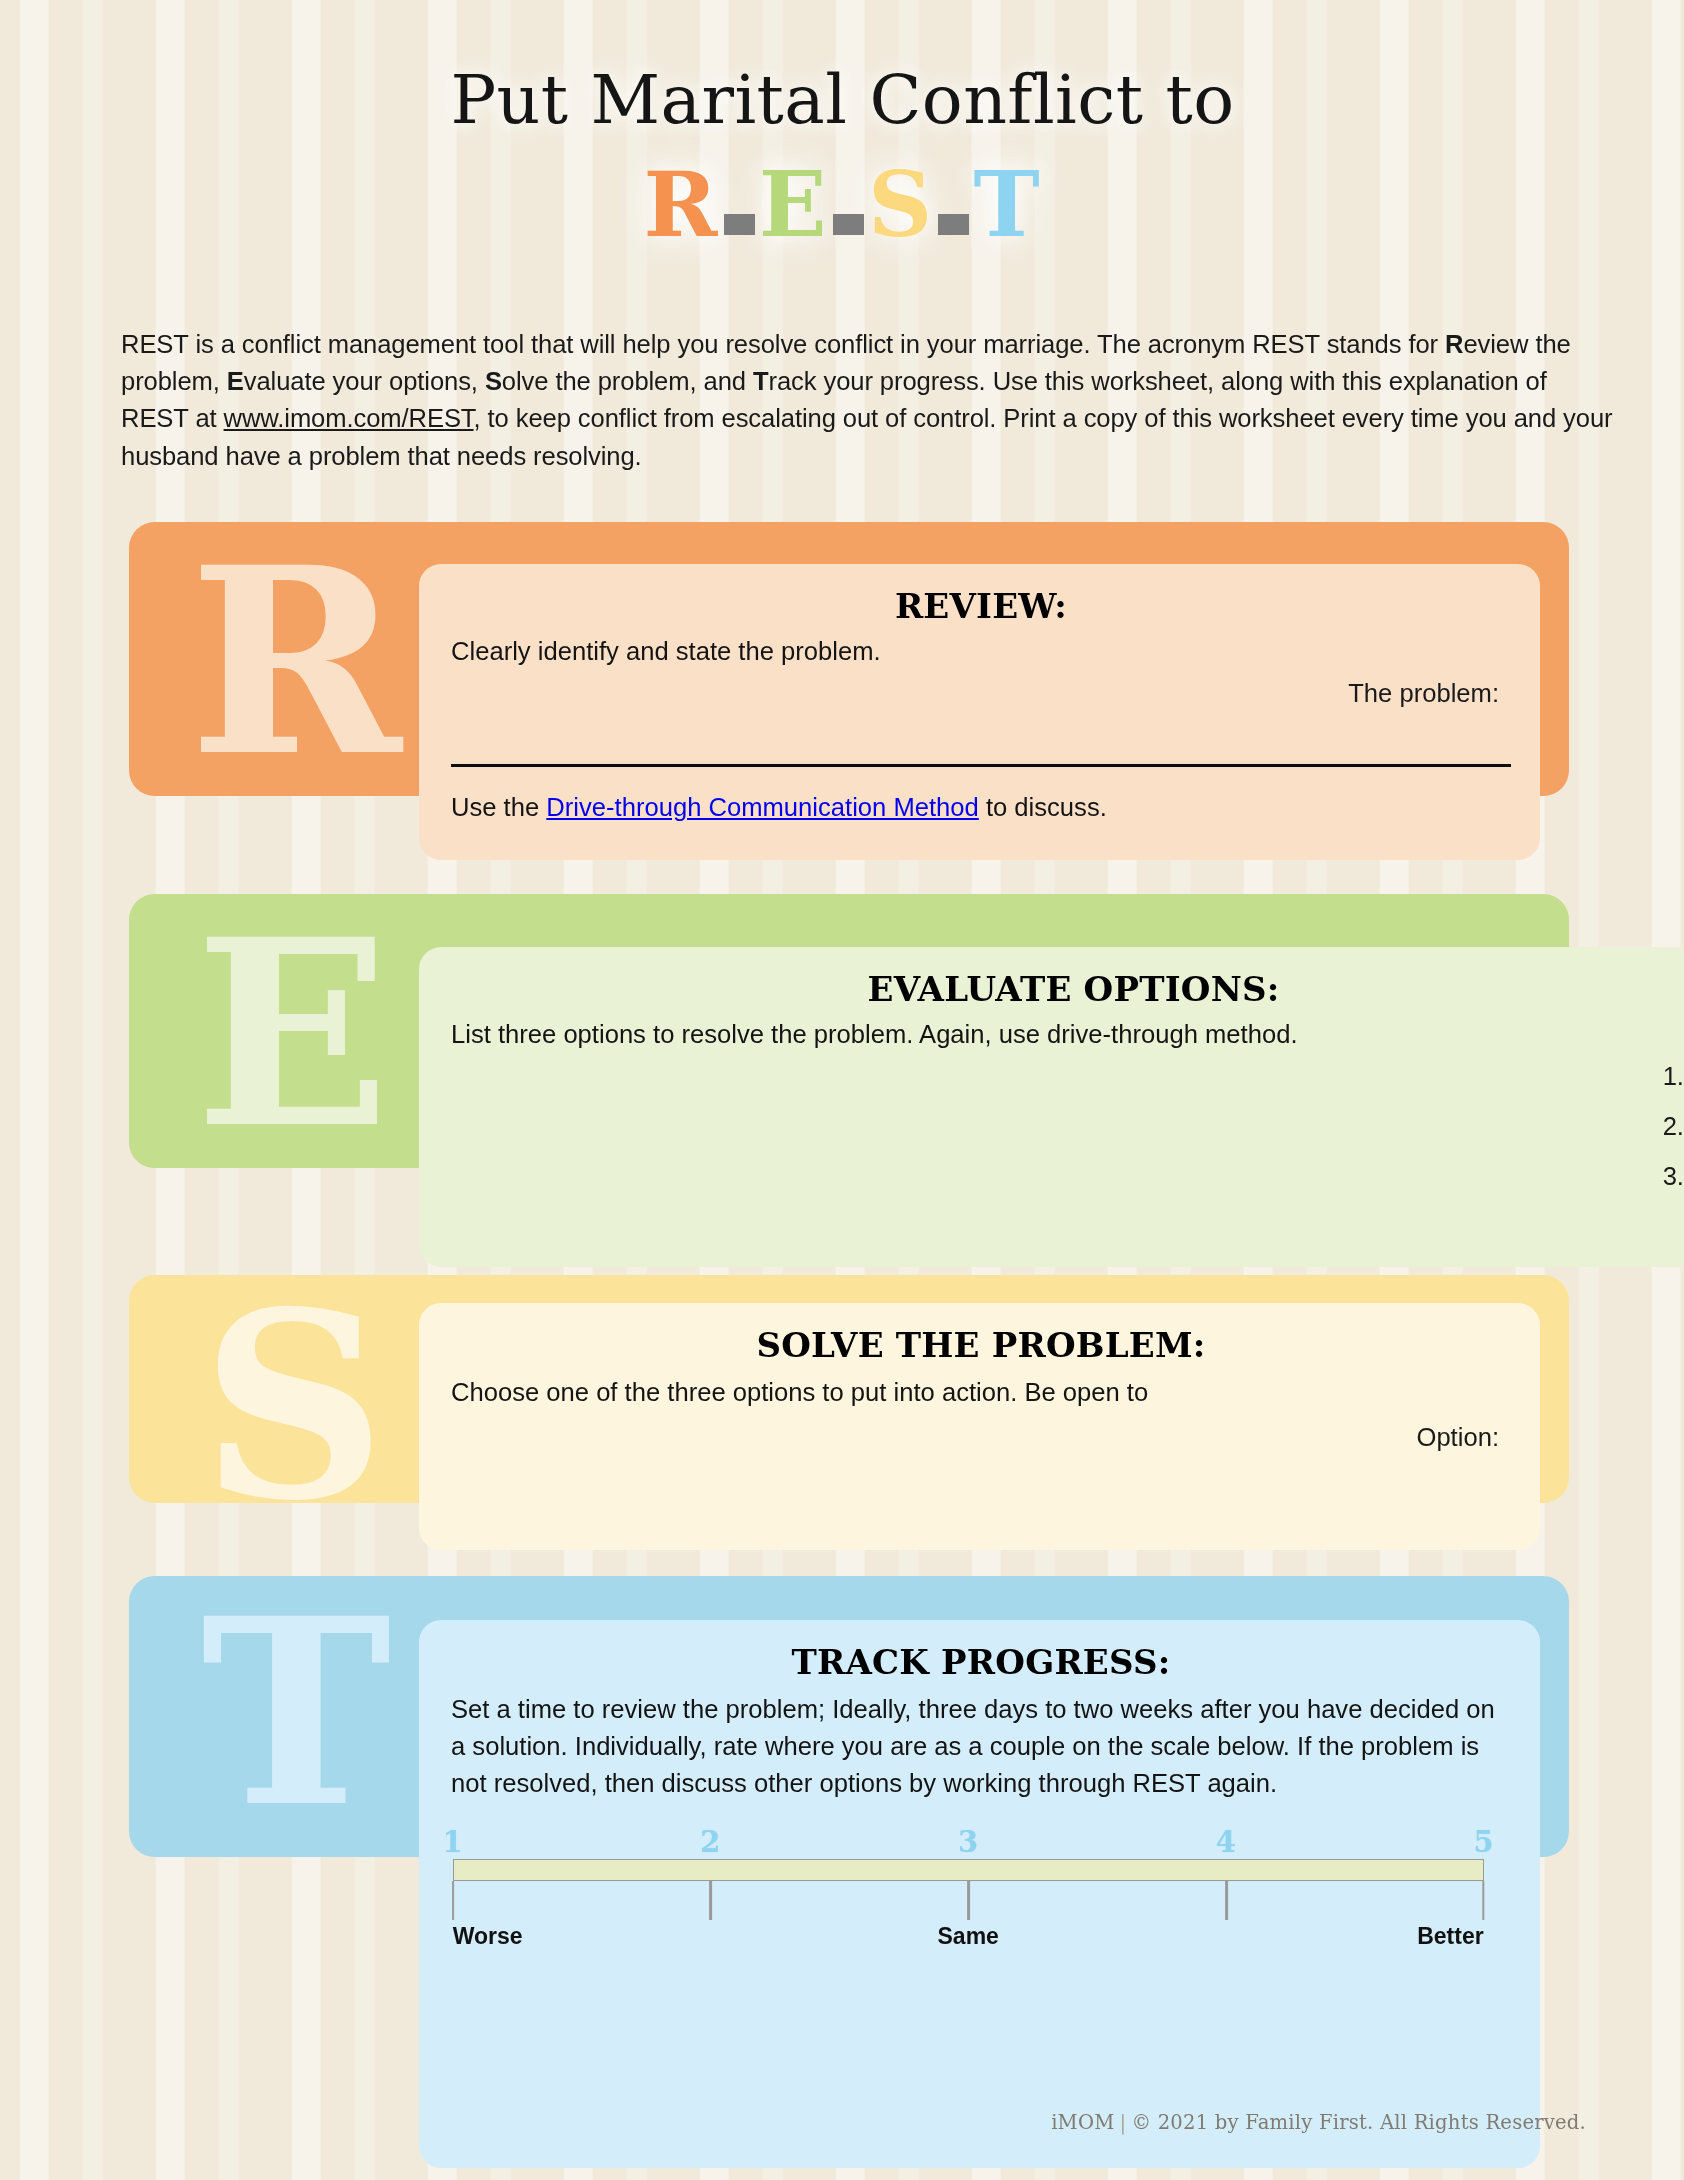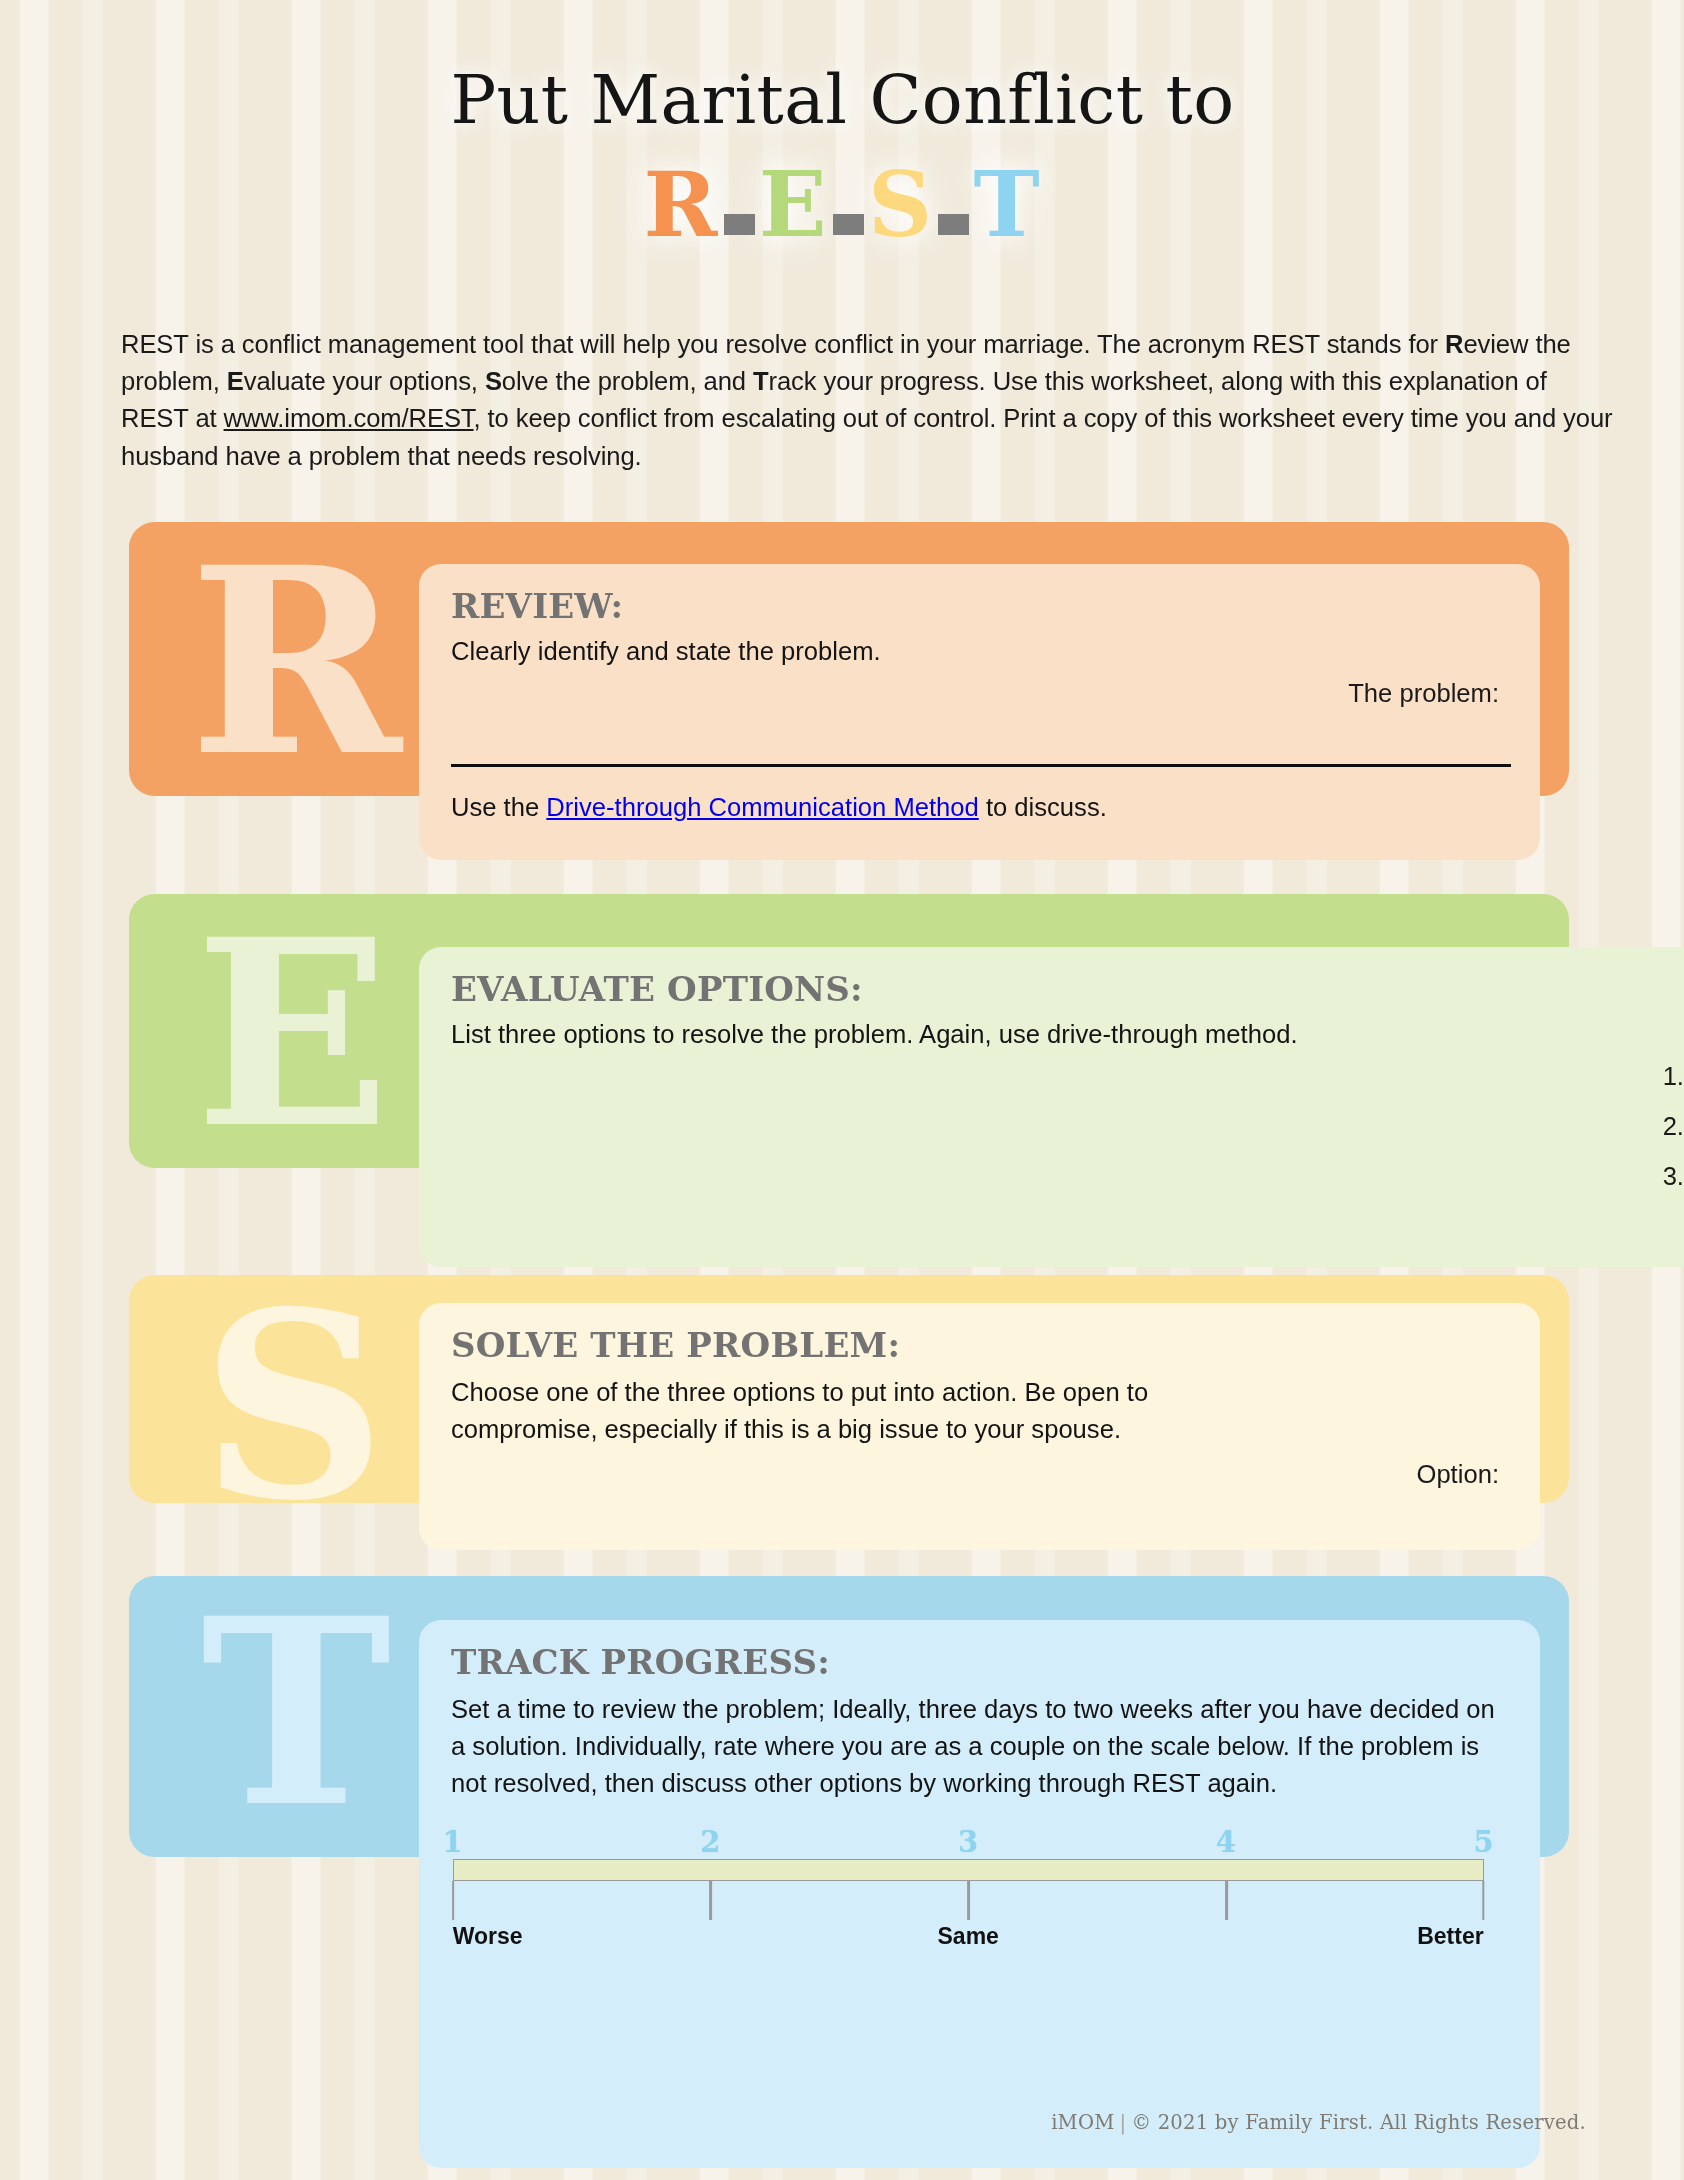--- a/index.html
+++ b/index.html
@@ -122,22 +122,23 @@
   }
   .inner-content {
     position: relative;
     padding: 22px 29px 22px 32px;
   }
   .sec-head {
     font-family: "DejaVu Serif", serif;
     font-weight: 700;
     font-size: 34px;
     letter-spacing: 0.2px;
-    color: #737373;
+    color: #000000;
     margin: 0 0 8.5px 0;
+    text-align: center;
   }
   .sec-text {
     font-size: 25.6px;
     line-height: 1.28;
     color: #141414;
     margin: 0;
   }
   .sec-text.tall { line-height: 1.46; }
   .sec-text .link { text-decoration: underline; }
 
@@ -312,21 +313,20 @@
   </div>
 
   <div class="section" id="sec-s">
     <div class="outer">
       <div class="bigletter">S</div>
     </div>
     <div class="inner">
       <div class="inner-content">
         <div class="sec-head">SOLVE THE PROBLEM:</div>
         <p class="sec-text tall">Choose one of the three options to put into action. Be open to</p>
-        <p class="sec-text tall">compromise, especially if this is a big issue to your spouse.</p>
         <div class="fieldrow">
           <span class="lbl">Option:</span>
           <span class="rule"></span>
         </div>
       </div>
     </div>
   </div>
 
   <div class="section" id="sec-t">
     <div class="outer">

